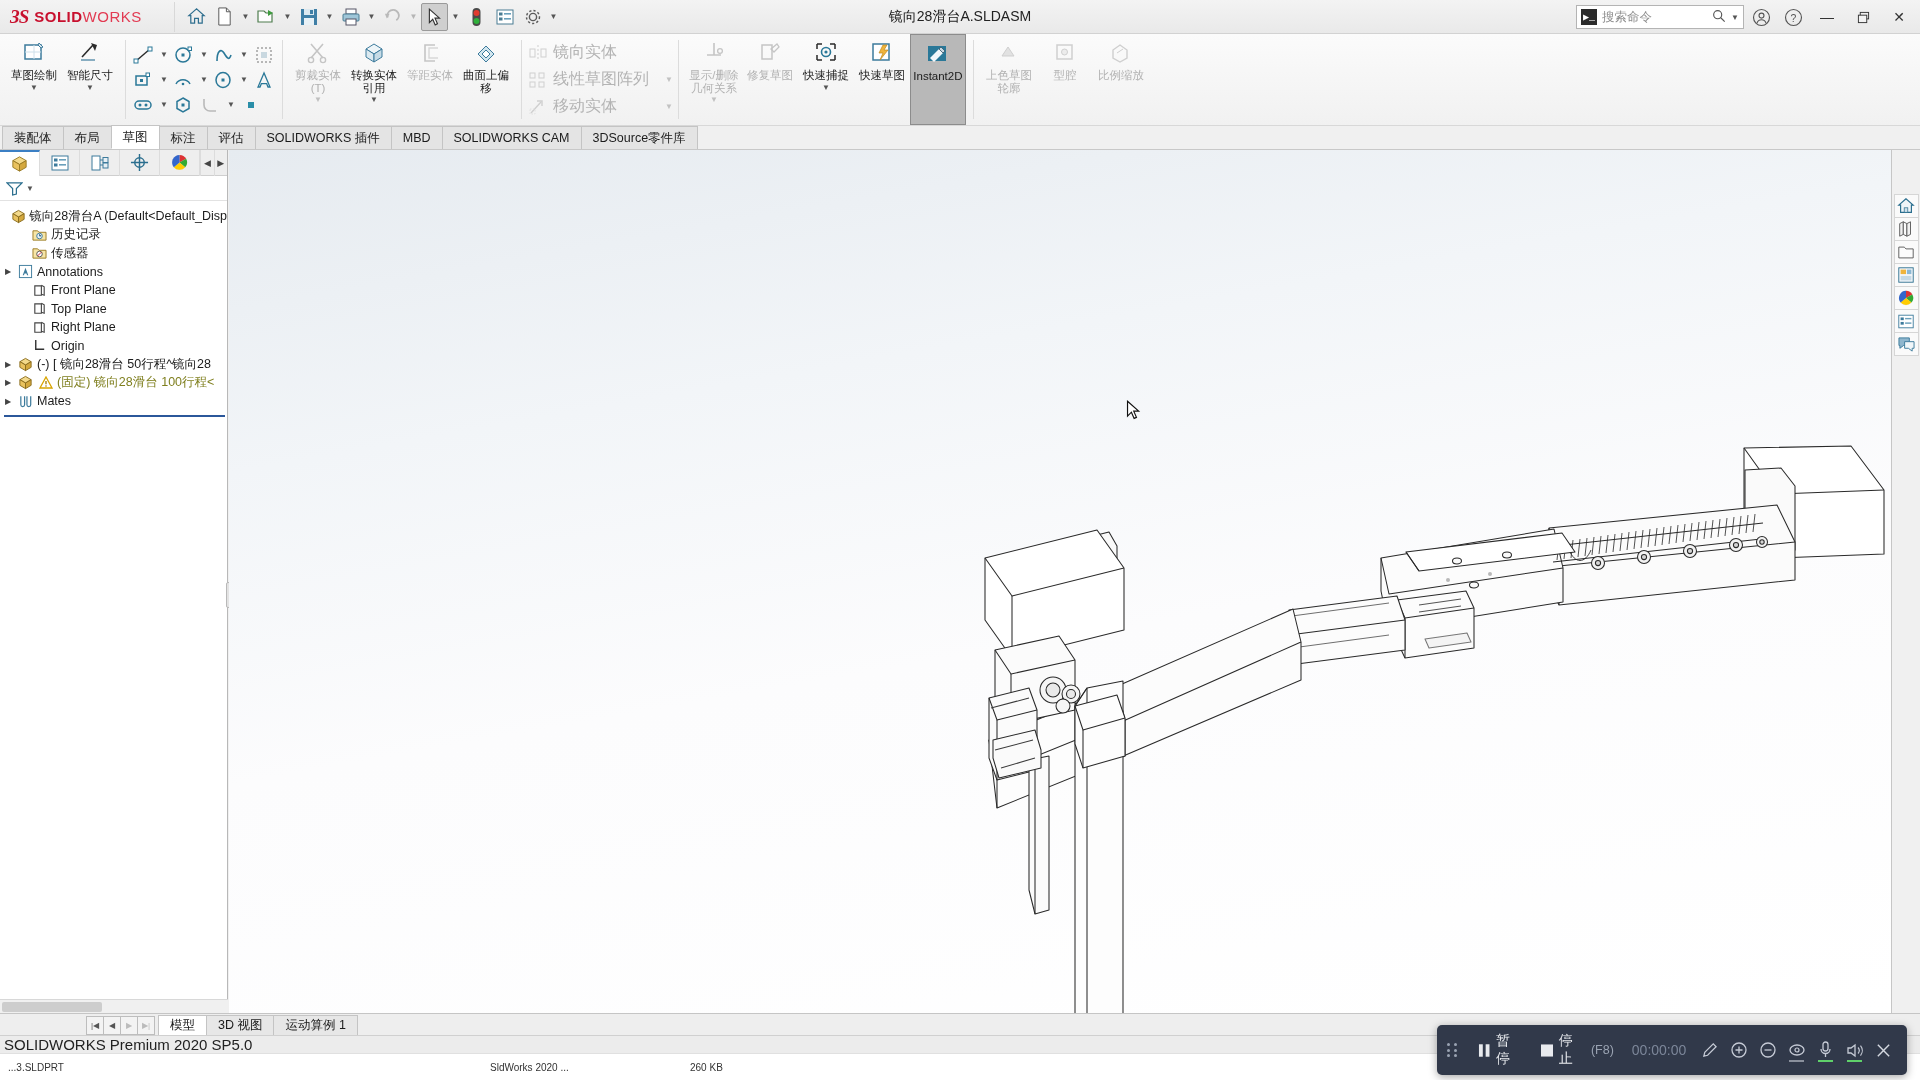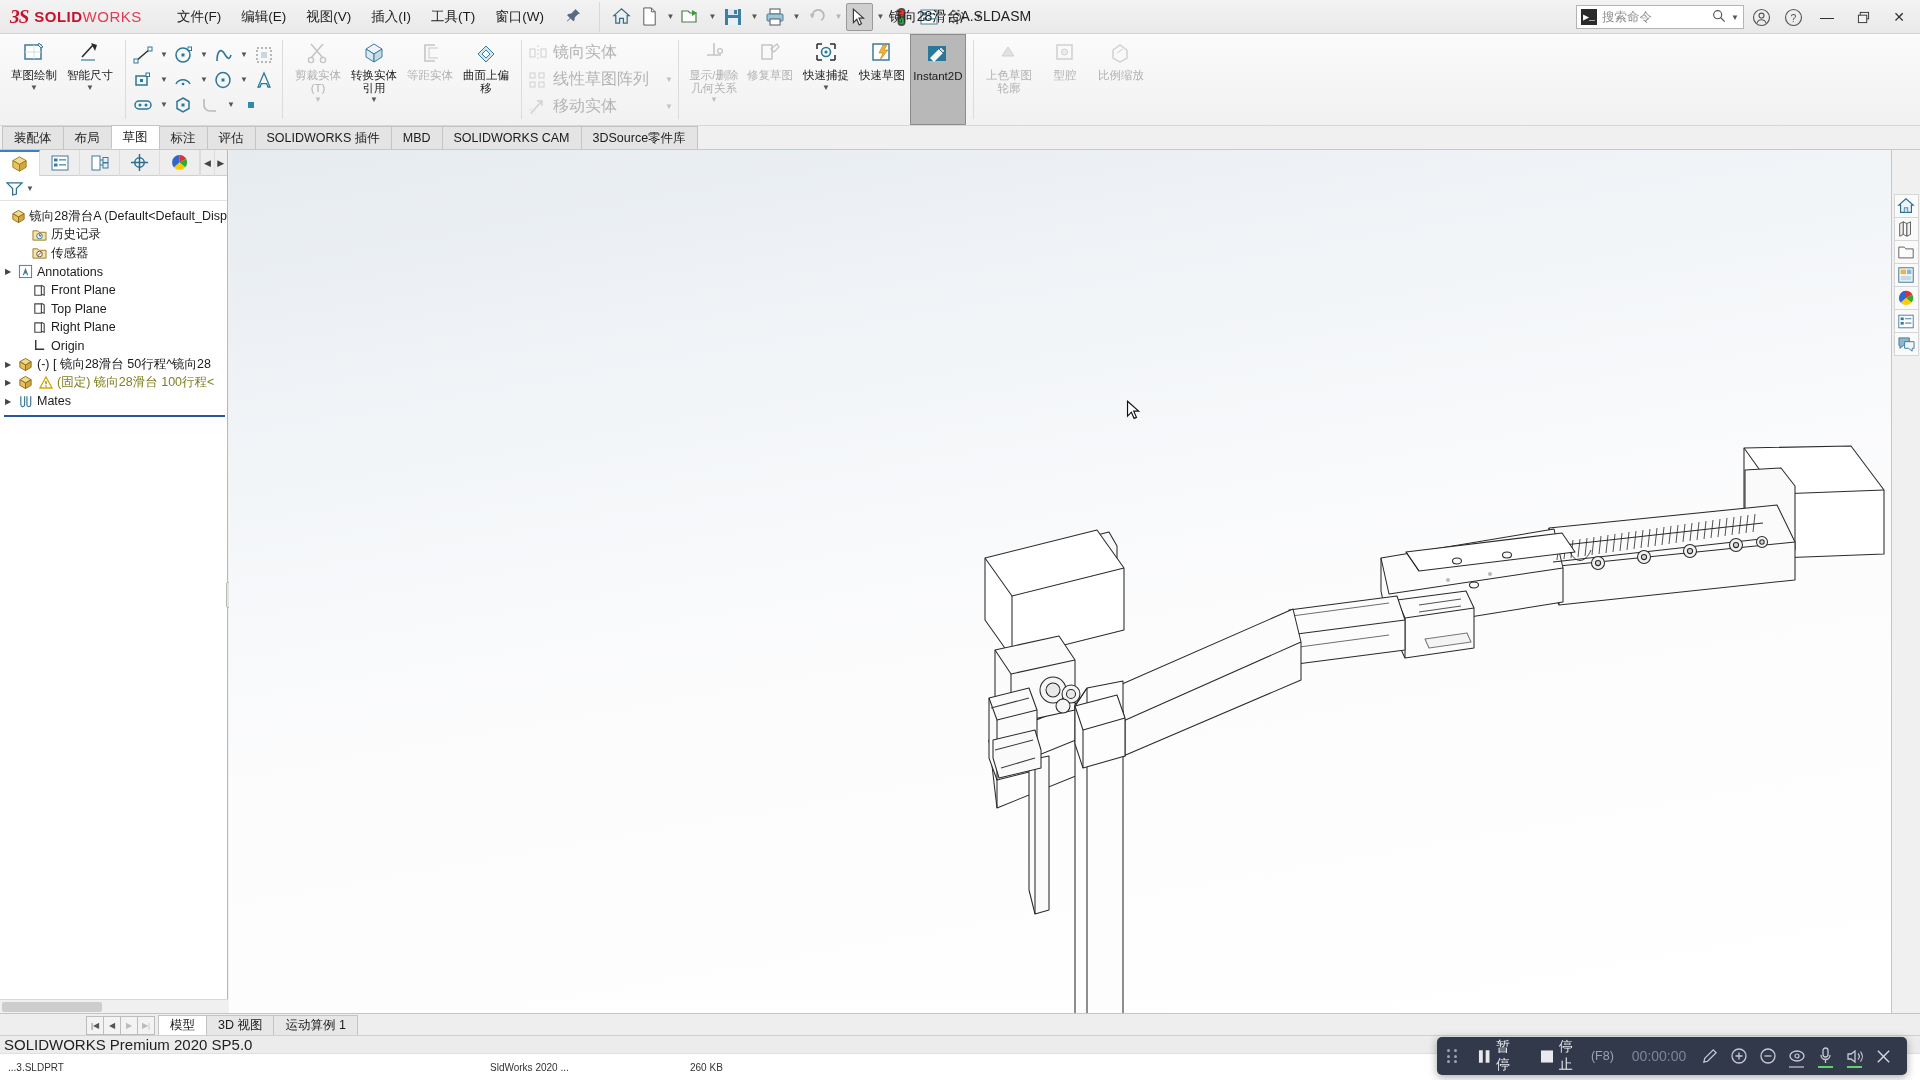--- a/index.html
+++ b/index.html
@@ -182,21 +182,21 @@
     overflow:hidden; border-top:1px solid #e0e0e0;
   }
   .ex-row { display:flex; align-items:center; height:26px; font-size:10px; color:#333;border-radius:12px;}
   .ex-c1 { width:260px; padding-left:8px; white-space:nowrap; overflow:hidden;}
   .ex-c2 { width:230px;margin-top:36px; }
   .ex-c3 { width:200px; }
   .ex-c4 { width:120px; }
 
   
   .recorder {
-    position:absolute; right:13px; bottom:5px; width:470px; height:38px;
+    position:absolute; right:13px; bottom:5px; width:470px; height:50px;
     background:#31394a; border-radius:5px; display:flex; align-items:center;
     gap:2px; padding:0 10px; color:#e8eaee; box-shadow:0 2px 9px rgba(0,0,0,.35);
   }
   .rec-grip { display:grid; grid-template-columns:repeat(2,4px); gap:2.5px; margin-right:10px;}
   .rec-grip i { width:3px;height:3px;background:#9aa3b2;border-radius:50%;display:block;}
   .rec-item { display:flex;align-items:center; gap:6px; padding:0 8px; height:30px; font-size:14px;}
   .rec-time { color:#7c8699; font-size:14px; padding:0 8px; font-family:"Liberation Sans",sans-serif;}
   .rec-ico { width:28px;height:28px;display:flex;align-items:center;justify-content:center;}
   .rec-ico.underline { position:relative; }
   .rec-ico.underline::after {
@@ -218,33 +218,20 @@
 <div id="app">
 
   <div class="titlebar">
     <div class="sw-logo">
       <span class="ds">ЗS</span>
       <span class="name">
         <span class="w1">SOLID</span><span class="w2">WORKS</span>
       </span>
     </div>
 
-    <div class="menus">
-      <div class="menu-item">文件(F)</div>
-      <div class="menu-item">编辑(E)</div>
-      <div class="menu-item">视图(V)</div>
-      <div class="menu-item">插入(I)</div>
-      <div class="menu-item">工具(T)</div>
-      <div class="menu-item">窗口(W)</div>
-      <div class="pin-icon">
-        <svg width="15" height="15" viewBox="0 0 16 16">
-            <path d="M10 1l5 5-2 .3-3.5 3.5L9 13l-1.2 1.2-3-3-3.3 3.3-.6-.6L4.2 10.6l-3-3L2.4 6.4l3.2-.5L9.1 2.4z" fill="#5a6b80"></path>
-          </svg>
-      </div>
-    </div>
 
     <div class="qat">
       <div class="qbtn">
         <svg width="19" height="19" viewBox="0 0 20 20">
             <path d="M10 2L2 9h2v8h4v-5h4v5h4V9h2z" fill="none" stroke="#2e6e8e" stroke-width="1.3"></path>
           </svg>
       </div>
       <div class="qbtn">
         <svg width="17" height="19" viewBox="0 0 16 20">
             <path d="M2 1h8l4 4v14H2z" fill="#fff" stroke="#555" stroke-width="1"></path>

